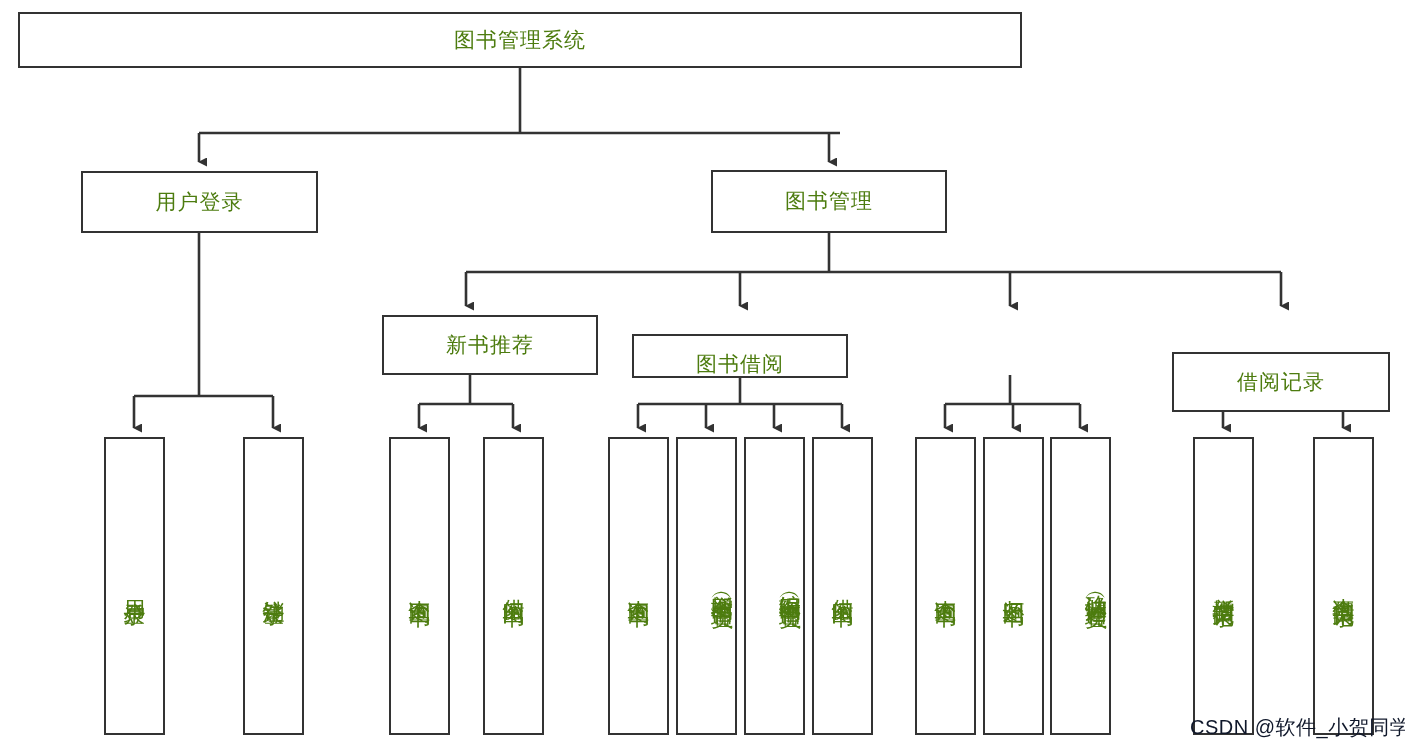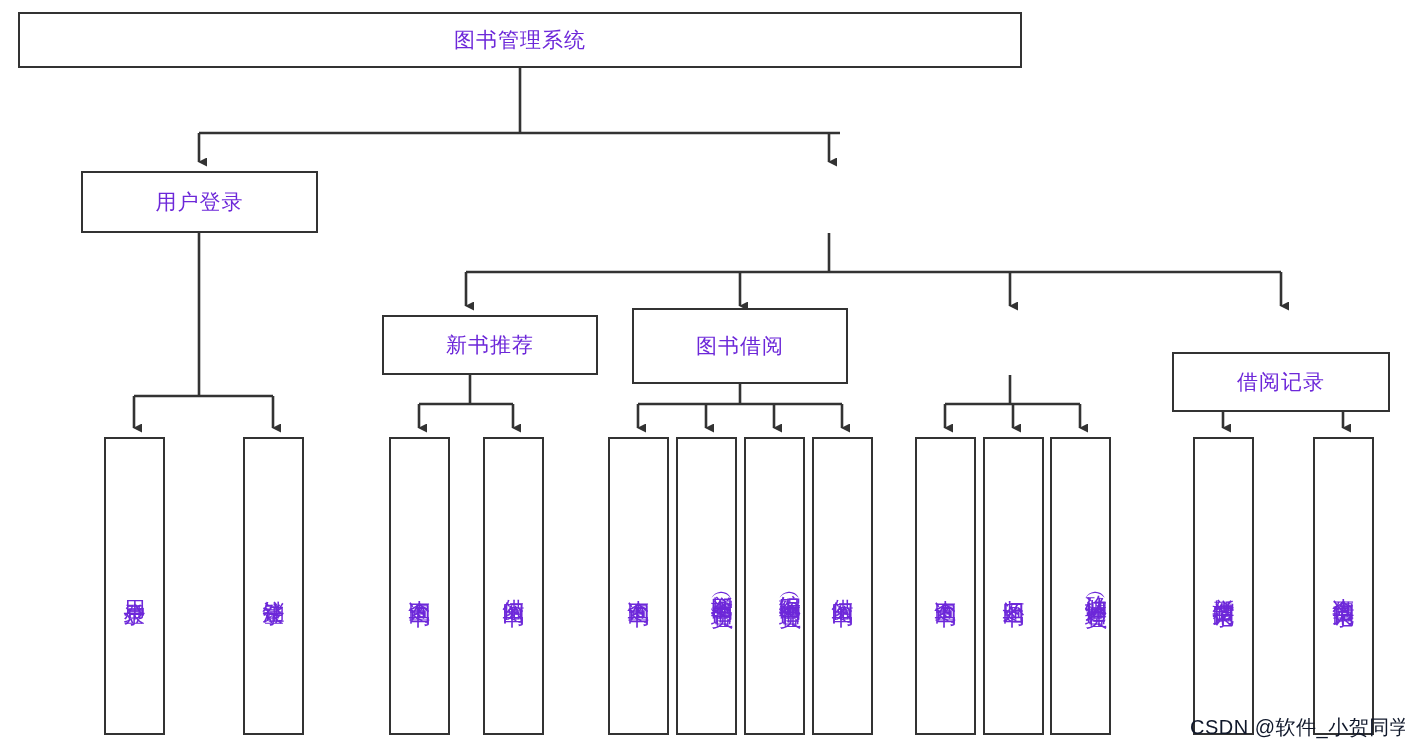--- a/index.html
+++ b/index.html
@@ -30,21 +30,21 @@
     pointer-events: none;
   }
   .node {
     position: absolute;
     box-sizing: border-box;
     border: 2px solid #333333;
     background: #ffffff;
     display: flex;
     align-items: center;
     justify-content: center;
-    color: #6d28d9;
+    color: #4d7c0f;
   }
   .node-h {
     font-size: 21px;
     line-height: 1.15;
     letter-spacing: 1px;
     white-space: nowrap;
   }
   .node-v {
     writing-mode: vertical-rl;
     text-orientation: upright;
@@ -122,25 +122,28 @@
     </g>
   </svg>
 
   <div class="node node-h" style="left:18px; top:12px; width:1004px; height:56px;">
     <span>图书管理系统</span>
   </div>
 
   <div class="node node-h" style="left:81px; top:171px; width:237px; height:62px;">
     <span>用户登录</span>
   </div>
+  <div class="node node-h" style="left:711px; top:170px; width:236px; height:63px;">
+    <span>图书管理</span>
+  </div>
 
   <div class="node node-h" style="left:382px; top:315px; width:216px; height:60px;">
     <span>新书推荐</span>
   </div>
-  <div class="node node-h" style="left:632px; top:308px; width:216px; height:76px;">
+  <div class="node node-h" style="left:632px; top:334px; width:216px; height:44px;align-items:flex-end;">
     <span>图书借阅</span>
   </div>
   <div class="node node-h" style="left:1172px; top:315px; width:218px; height:60px;margin-top:37px;">
     <span>借阅记录</span>
   </div>
 
   <div class="node node-v" style="left:104px; top:437px; width:61px; height:298px;">
     <span>用户登录</span>
   </div>
   <div class="node node-v" style="left:243px; top:437px; width:61px; height:298px;">

